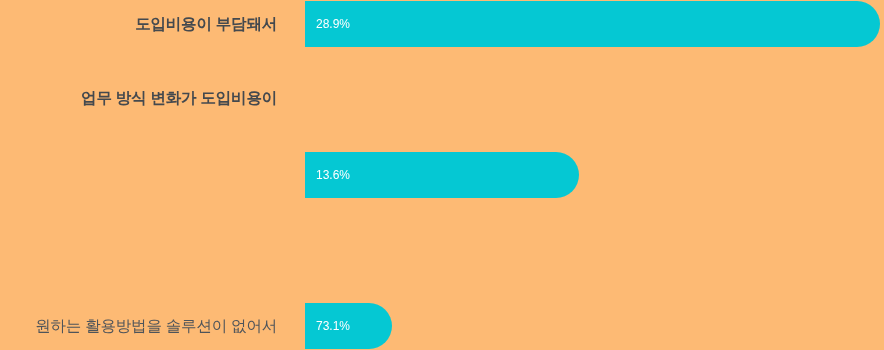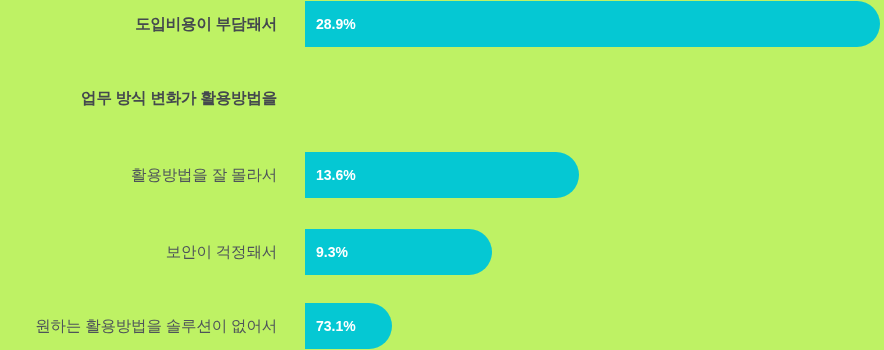--- a/index.html
+++ b/index.html
@@ -9,21 +9,21 @@
   }
   body {
     font-family: "Liberation Sans", "DejaVu Sans", sans-serif;
     -webkit-font-smoothing: antialiased;
   }
 
   .chart {
     position: relative;
     width: 884px;
     height: 350px;
-    background: #bef264;
+    background: #fdba74;
     overflow: hidden;
   }
 
   .row {
     position: absolute;
     left: 0;
     width: 884px;
     height: 46px;
   }
 
@@ -62,57 +62,50 @@
     box-sizing: border-box;
   }
 
   .bar-value {
     position: absolute;
     left: 11px;
     top: 0;
     height: 46px;
     display: flex;
     align-items: center;
-    font-size: 14px;
-    font-weight: bold;
+    font-size: 12px;
+    font-weight: normal;
     color: #ffffff;
     line-height: 1;
     letter-spacing: 0px;
     white-space: nowrap;
   }
 </style>
 </head>
 <body>
 
 <div class="chart">
 
   <div class="row strong" style="top:1px;">
     <div class="cat-label">도입비용이 부담돼서</div>
     <div class="bar" style="width:575px;">
       <div class="bar-value">28.9%</div>
     </div>
   </div>
 
   <div class="row strong" style="top:75px;">
-    <div class="cat-label">업무 방식 변화가 활용방법을</div>
+    <div class="cat-label">업무 방식 변화가 도입비용이</div>
   </div>
 
   <div class="row" style="top:152px;">
-    <div class="cat-label">활용방법을 잘 몰라서</div>
     <div class="bar" style="width:274px;">
       <div class="bar-value">13.6%</div>
     </div>
   </div>
 
-  <div class="row" style="top:229px;">
-    <div class="cat-label">보안이 걱정돼서</div>
-    <div class="bar" style="width:187px;">
-      <div class="bar-value">9.3%</div>
-    </div>
-  </div>
 
   <div class="row" style="top:303px;">
     <div class="cat-label">원하는 활용방법을 솔루션이 없어서</div>
     <div class="bar" style="width:87px;">
       <div class="bar-value">73.1%</div>
     </div>
   </div>
 
 </div>
 

